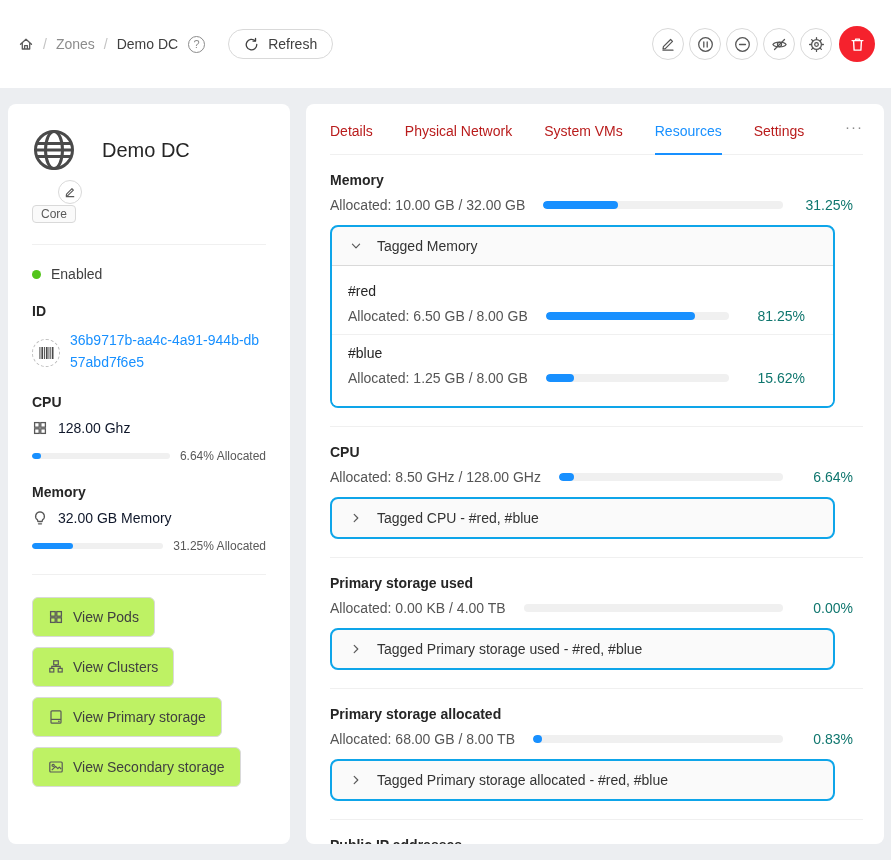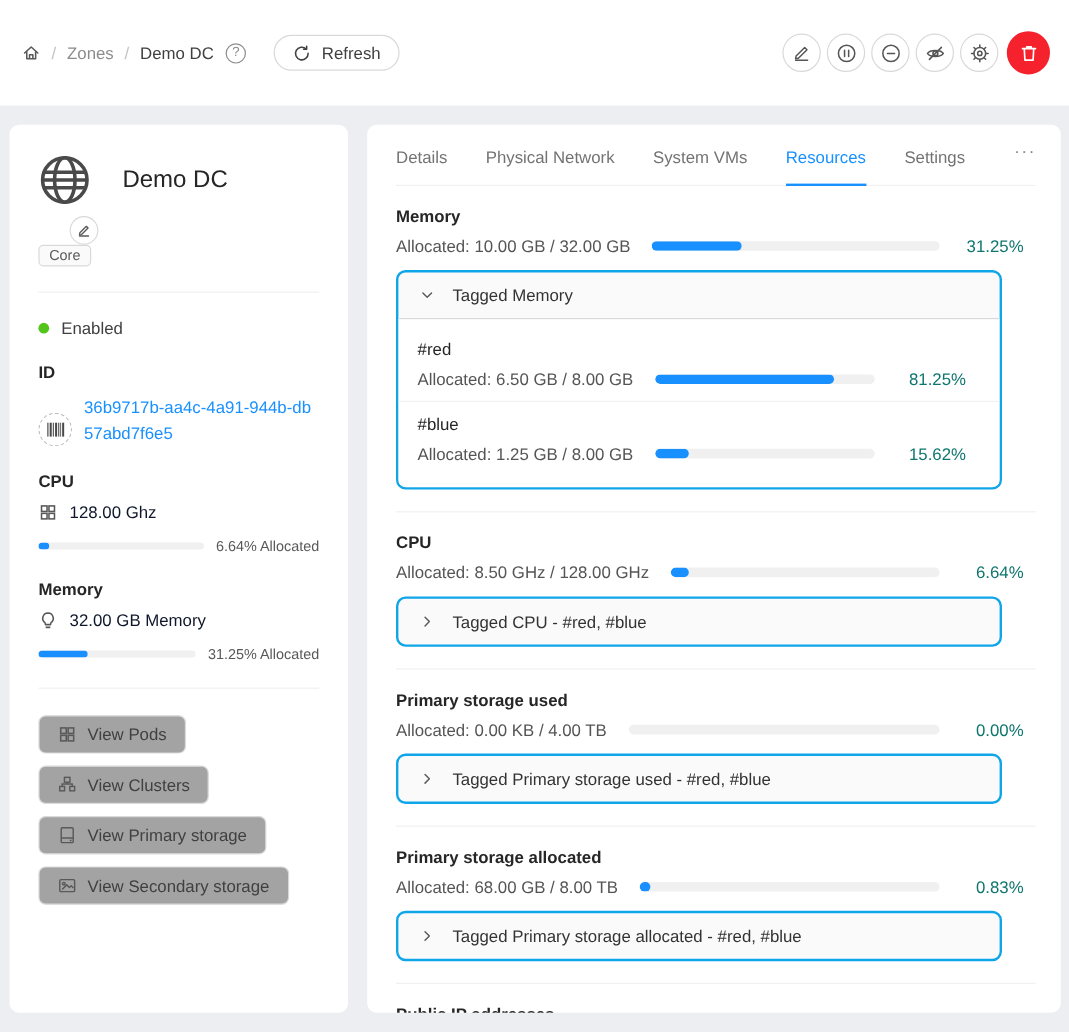--- a/index.html
+++ b/index.html
@@ -37,38 +37,38 @@
   .zone-title { font-size:20px; color:#262626; }
   .edit-mini { width:24px; height:24px; border-radius:50%; border:1px solid #d9d9d9; background:#fff;
             display:flex; align-items:center; justify-content:center; color:#595959; margin:8px 0 0 26px; padding:0; cursor:pointer; }
   .tag { display:inline-block; margin-top:-2px; padding:1px 8px; font-size:12px; color:#595959;
             background:#fafafa; border:1px solid #d9d9d9; border-radius:4px; }
   hr.div { border:none; border-top:1px solid #f0f0f0; margin:21px 0; }
   .field { margin-bottom:21px; }
   .field-label { font-weight:bold; font-size:14px; color:#262626; margin-bottom:10px; }
   .state-row { display:flex; align-items:center; gap:10px; font-size:14px; color:#404040; }
   .dot { width:9px; height:9px; border-radius:50%; }
-  .id-row { display:flex; gap:10px; align-items:flex-end; }
+  .id-row { display:flex; gap:10px; align-items:center; }
   .barcode-badge { width:28px; height:28px; border-radius:50%; border:1px dashed #bfbfbf; display:flex;
             align-items:center; justify-content:center; flex-shrink:0; margin-top:4px; }
   .id-text { color:#1890ff; font-size:14px; line-height:22px; width:198px; word-break:break-all; cursor:pointer; }
   .res-mini-row { display:flex; align-items:center; gap:10px; color:#0f172a; font-size:14px; margin-bottom:13px; }
   .res-mini-row .mic { color:#595959; display:flex; }
   .side-bar-row { display:flex; align-items:center; }
   .side-track { flex:1; height:6px; background:#f0f0f0; border-radius:3px; overflow:hidden; }
   .side-fill { height:100%; background:#1890ff; border-radius:3px; }
   .side-pct { font-size:12px; color:#595959; margin-left:10px; white-space:nowrap; }
   .side-buttons { margin-top:22px; }
-  .btn { display:flex; align-items:center; gap:9px; border:1px solid #d9d9d9; background:#a3a3a3; border-radius:6px;
-            padding:0 15px; height:32px; font-size:14px; color:#404040; cursor:pointer; margin-bottom:10px; }
+  .btn { display:flex; align-items:center; gap:9px; border:1px solid #d9d9d9; background:#bef264; border-radius:6px;
+            padding:0 15px; height:40px; font-size:14px; color:#404040; cursor:pointer; margin-bottom:10px; }
   .btn .bic { color:#595959; display:flex; }
 
   
   .tabs { display:flex; align-items:center; border-bottom:1px solid #f0f0f0; }
-  .tab { padding:19px 0 15px; margin-right:32px; font-size:14px; color:#737373; cursor:pointer; position:relative; white-space:nowrap; }
+  .tab { padding:19px 0 15px; margin-right:32px; font-size:14px; color:#b91c1c; cursor:pointer; position:relative; white-space:nowrap; }
   .tab.active { color:#1890ff; }
   .tab.active::after { content:''; position:absolute; left:0; right:0; bottom:-1px; height:2px; background:#1890ff; }
   .tab-more { margin-left:auto; color:#8c8c8c; font-size:15px; letter-spacing:1px; cursor:pointer; padding-bottom:6px; }
 
   .section { padding:17px 0 16px; border-bottom:1px solid #f0f0f0; }
   .section:last-child { border-bottom:none; }
   .res-title { font-weight:bold; color:#262626; font-size:14px; margin-bottom:9px; }
   .res-row { display:flex; align-items:center; margin-right:10px; }
   .res-alloc { font-size:14px; color:#555; white-space:nowrap; }
   .track { flex:1; height:8px; background:#f0f0f0; border-radius:4px; margin:0 14px 0 18px; overflow:hidden; }

